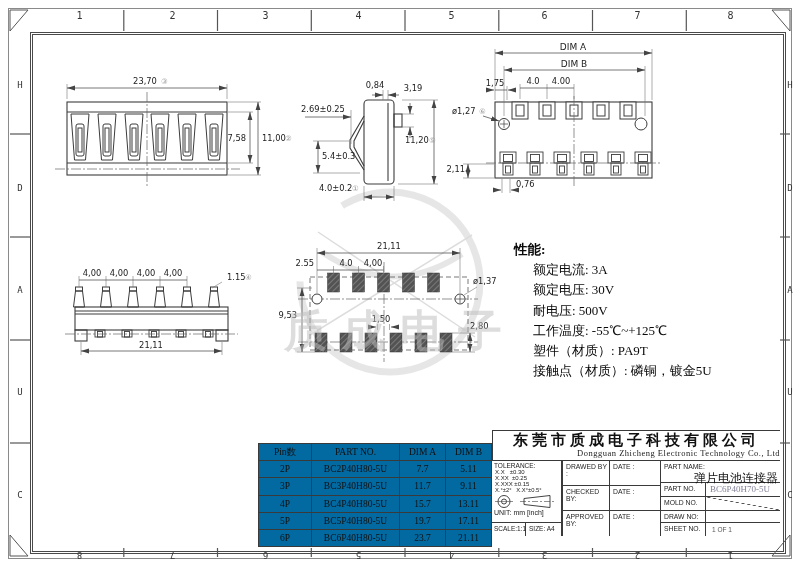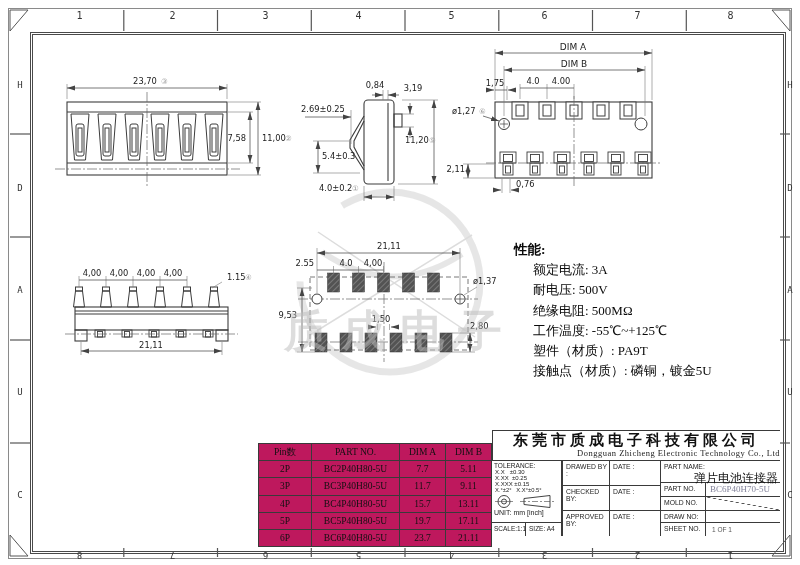--- a/index.html
+++ b/index.html
@@ -29,21 +29,21 @@
   #wm1{left:284px;top:302px;font-size:44px;letter-spacing:14px;opacity:.5;}
   #wm2{left:306px;top:358px;font-size:25px;letter-spacing:3px;opacity:.65;}
   
   #specs{left:514px;top:240px;width:266px;z-index:10;font-family:"Liberation Serif",serif;color:#0a0a0a;}
   #specs .t{font-size:13.5px;font-weight:bold;line-height:20px;}
   #specs .l{font-size:13px;line-height:20.3px;padding-left:19px;}
   
   #ptable{left:258px;top:443px;z-index:10;display:grid;grid-template-columns:52px 87px 45px 45px;
           grid-auto-rows:16.2px;gap:1px;background:#3a3a3a;border:1px solid #3a3a3a;
           font-family:"Liberation Serif",serif;}
-  #ptable div{background:#be185d;display:flex;align-items:center;justify-content:center;
+  #ptable div{background:#0369a1;display:flex;align-items:center;justify-content:center;
               font-size:9.5px;color:#111;}
   
   #tblock{left:492px;top:430px;width:288px;height:105px;z-index:10;border-top:1px solid #3a3a3a;
           box-sizing:border-box;}
   #tblock .cell{position:absolute;box-sizing:border-box;border-left:1px solid #3a3a3a;
                 border-bottom:1px solid #3a3a3a;font-size:6.8px;color:#222;}
   #company{left:0;top:0;width:288px;height:30px;text-align:center;}
   #company .cn{font-family:"Liberation Serif",serif;font-size:15px;font-weight:bold;letter-spacing:4px;line-height:18px;color:#111;}
   #company .en{font-family:"Liberation Serif",serif;font-size:8.5px;letter-spacing:.5px;line-height:9px;color:#222;text-align:right;}
   .pre{white-space:pre;}
@@ -409,22 +409,22 @@
       <text x="381" y="322" text-anchor="middle">1,50</text>
       <text x="470" y="329">2,80</text>
     </g>
   </svg>
 
   <div class="abs wm" id="wm1">质成电子</div>
 
   <div class="abs" id="specs">
     <div class="t">性能:</div>
     <div class="l">额定电流: 3A</div>
+    <div class="l">额定电压: 30V</div>
     <div class="l">耐电压: 500V</div>
-    <div class="l">绝缘电阻: 500MΩ</div>
     <div class="l">工作温度: -55℃~+125℃</div>
     <div class="l">塑件（材质）: PA9T</div>
     <div class="l">接触点（材质）: 磷铜，镀金5U</div>
   </div>
 
   <div class="abs" id="ptable">
     <div>Pin数</div>
     <div>PART NO.</div>
     <div>DIM A</div>
     <div>DIM B</div>

